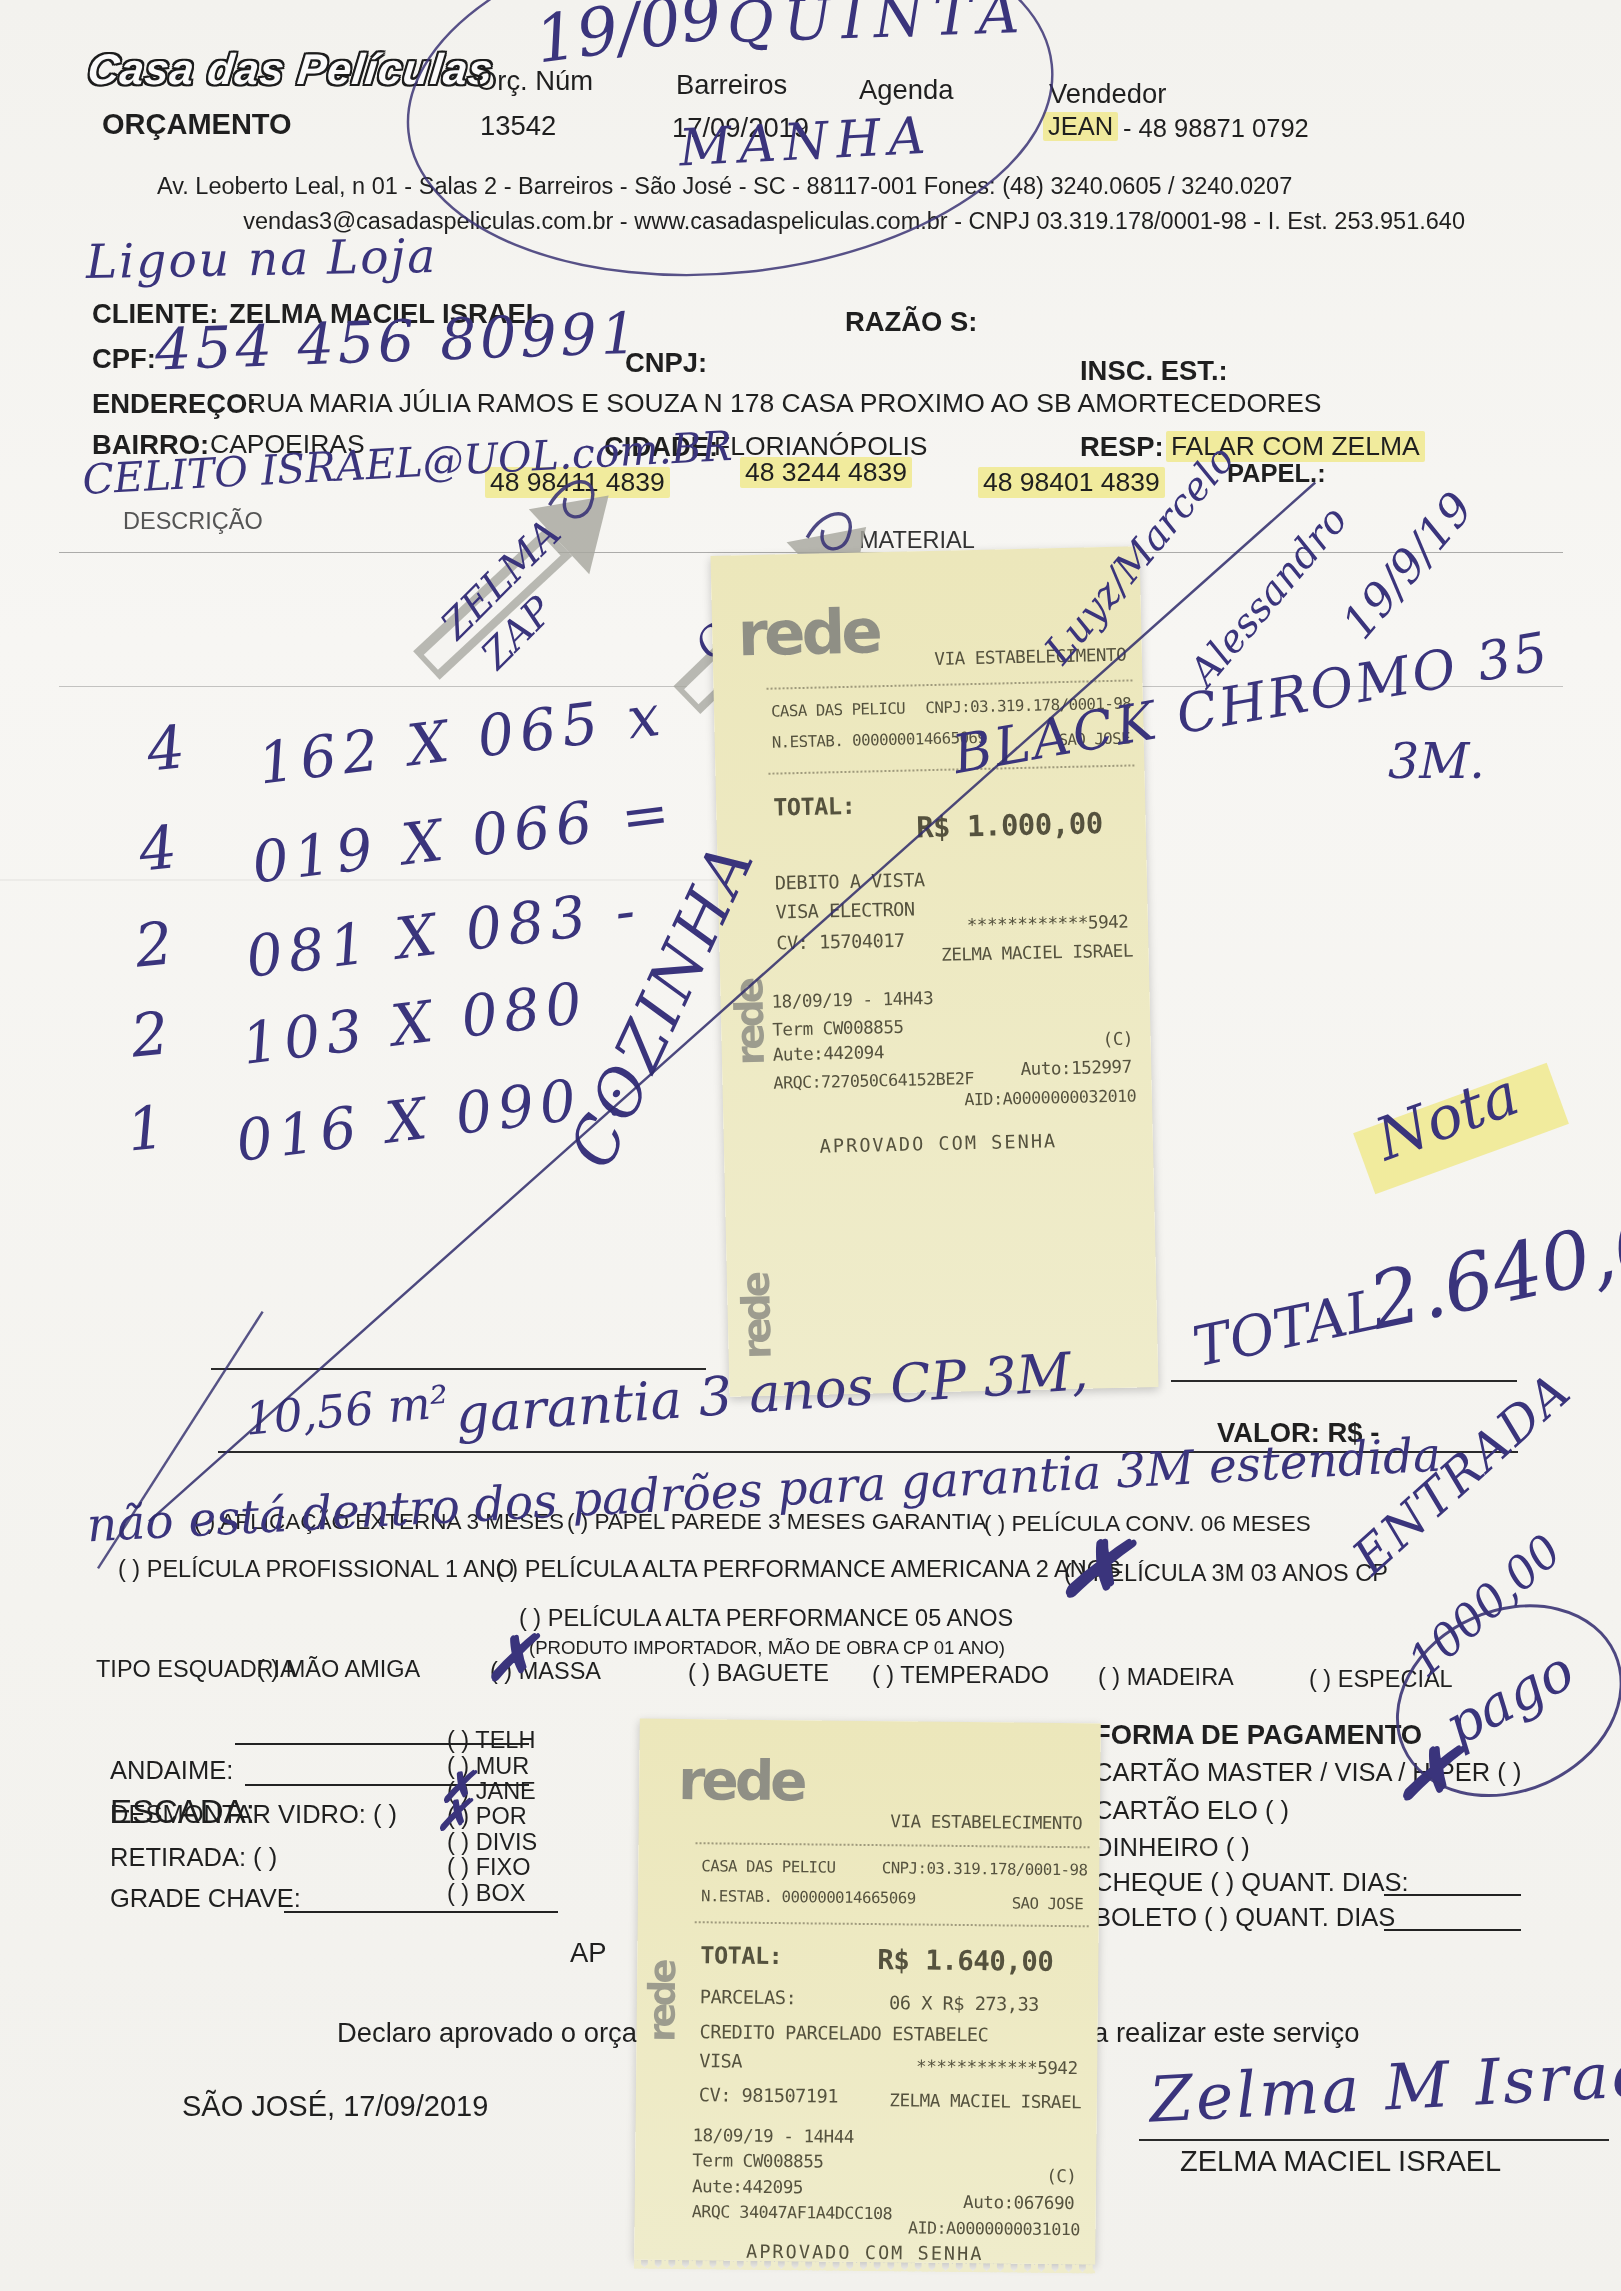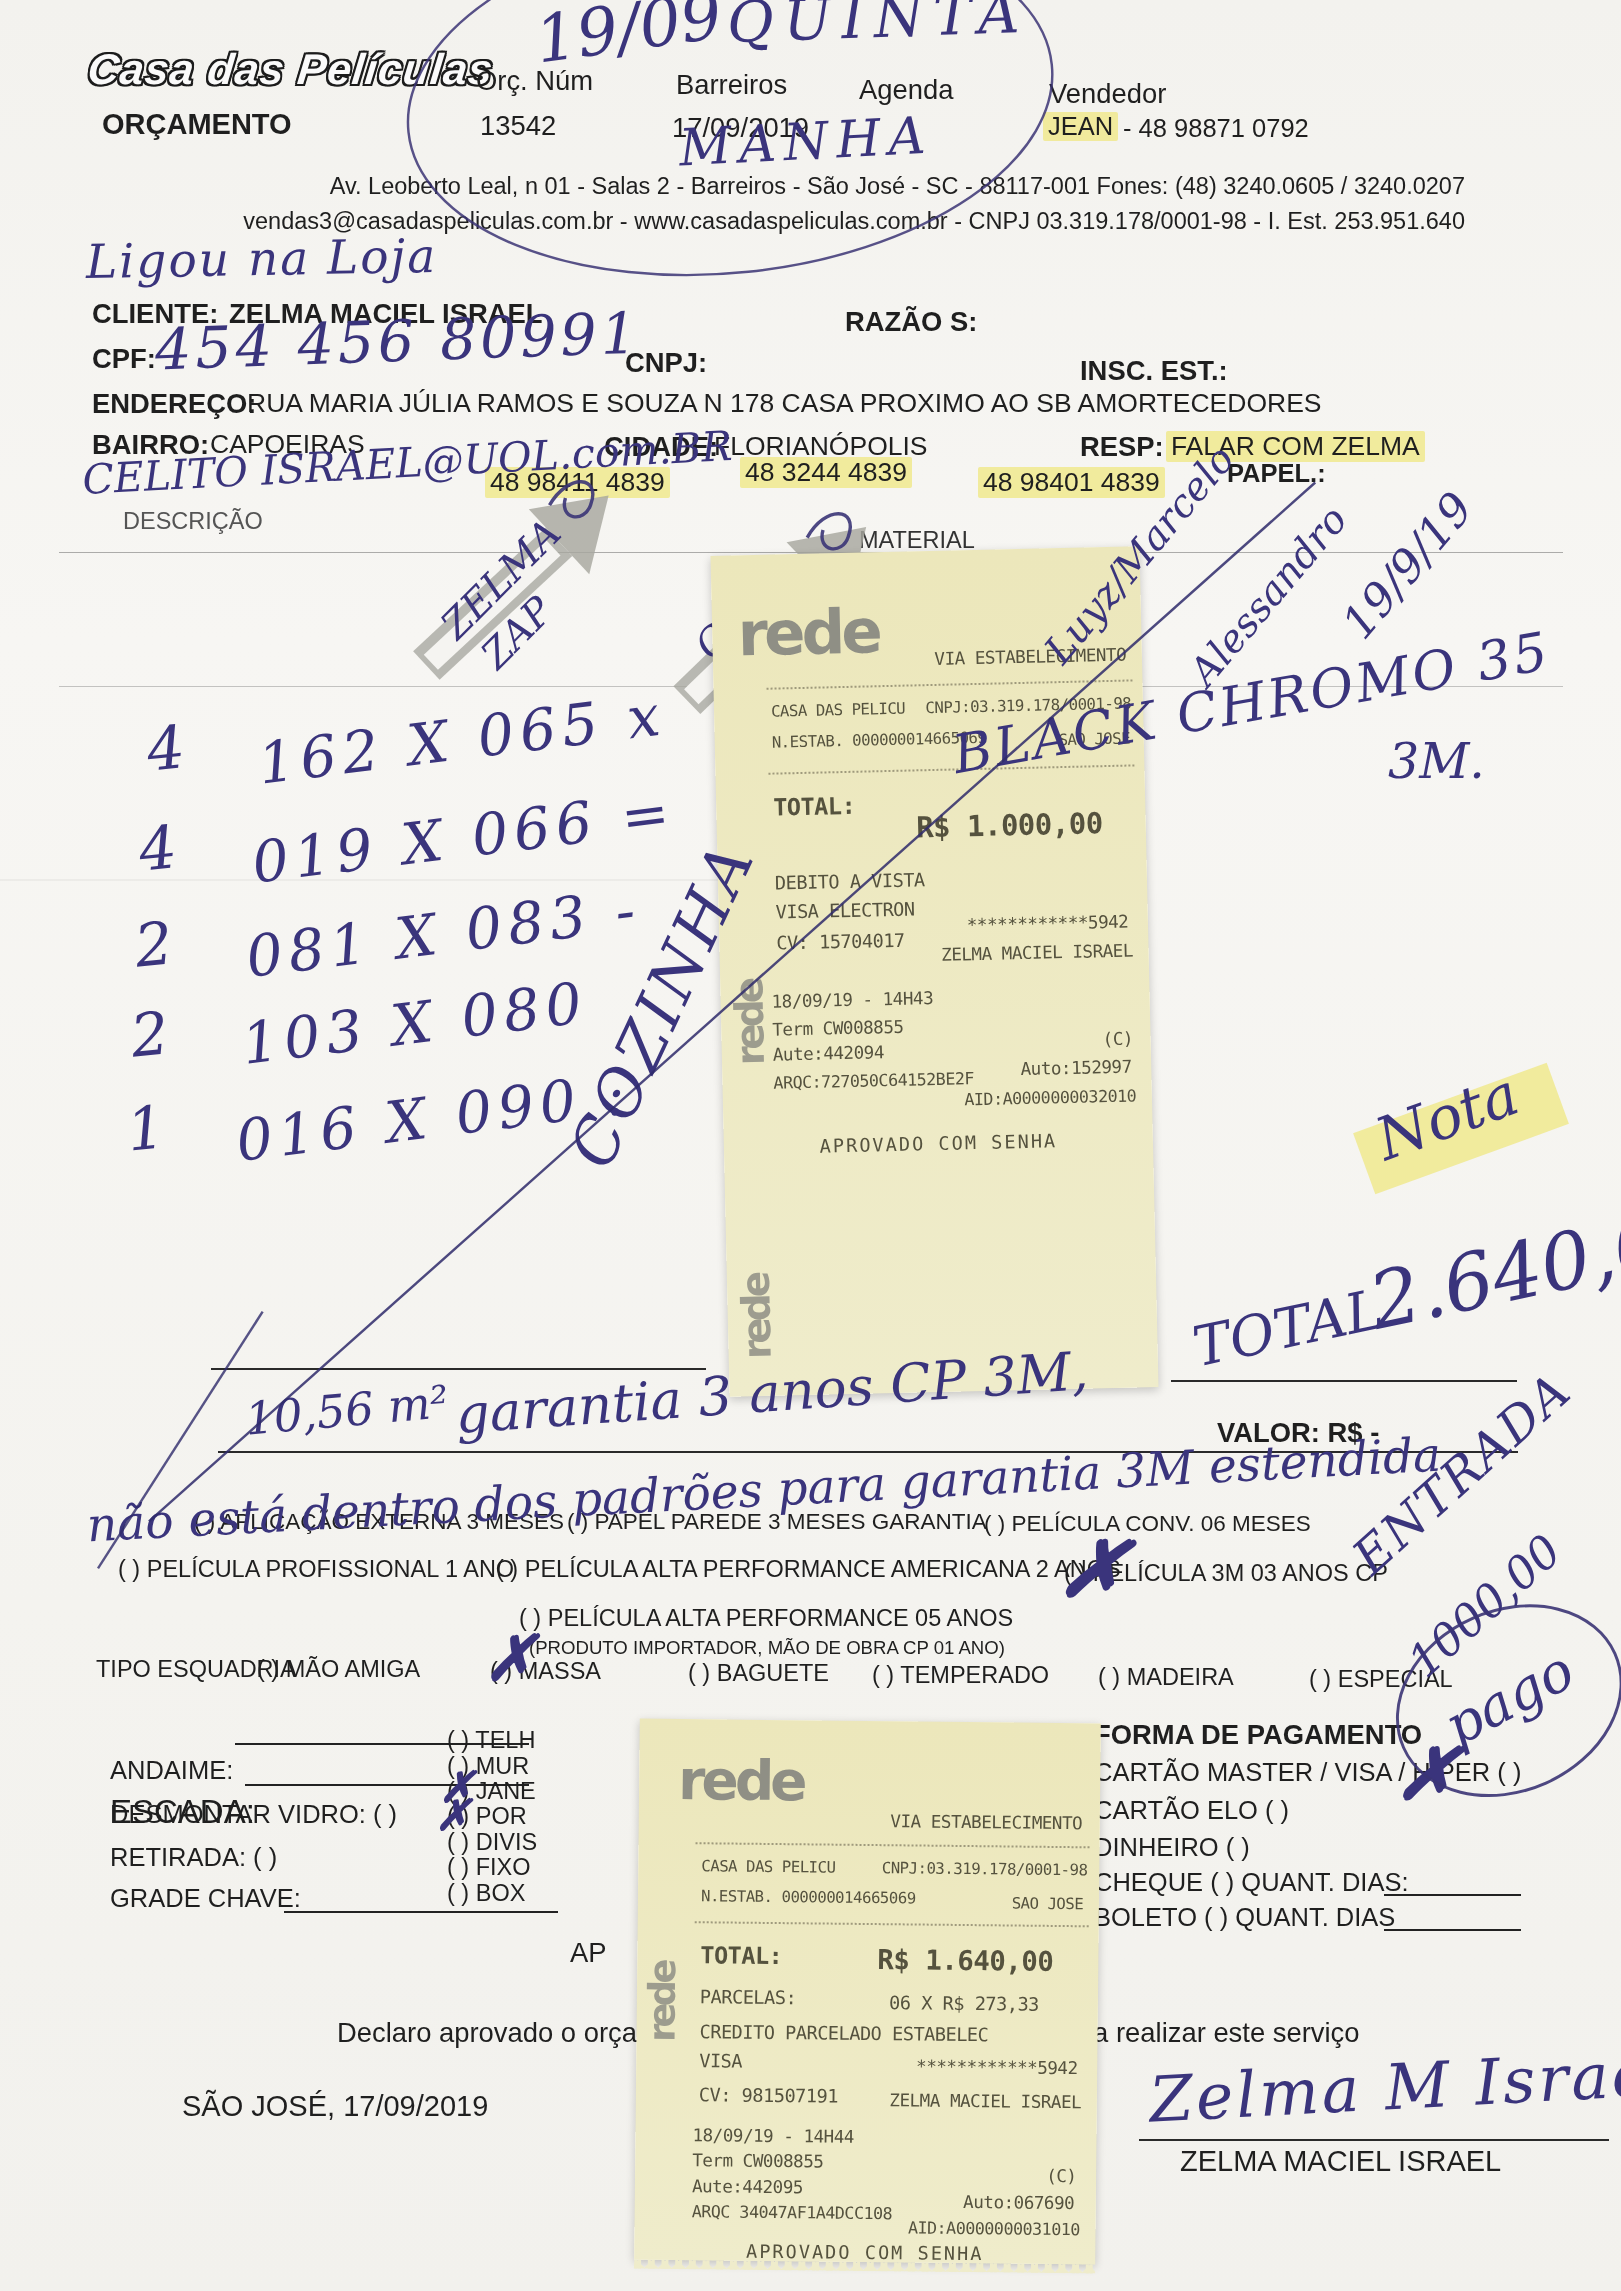--- a/index.html
+++ b/index.html
@@ -43,21 +43,21 @@
   <div class="a logo" style="left:88px;top:45px">Casa das Películas</div>
   <div class="a prt b" style="left:102px;top:108px;font-size:29px">ORÇAMENTO</div>
   <div class="a prt" style="left:476px;top:65px;font-size:27.4px">Orç. Núm</div>
   <div class="a prt" style="left:480px;top:110px;font-size:27.4px">13542</div>
   <div class="a prt" style="left:676px;top:69px;font-size:27.4px">Barreiros</div>
   <div class="a prt" style="left:672px;top:112px;font-size:27.4px">17/09/2019</div>
   <div class="a prt" style="left:859px;top:74px;font-size:27.4px">Agenda</div>
   <div class="a prt" style="left:1049px;top:78px;font-size:27.4px">Vendedor</div>
   <div class="a prt hl" style="left:1043px;top:112px;font-size:25.5px">JEAN</div>
   <div class="a prt" style="left:1123px;top:114px;font-size:25.5px">- 48 98871 0792</div>
-  <div class="a prt" style="left:157px;top:173px;width:1308px;text-align:right;font-size:23.5px">Av. Leoberto Leal, n 01 - Salas 2 - Barreiros - São José - SC - 88117-001 Fones: (48) 3240.0605 / 3240.0207</div>
+  <div class="a prt" style="left:157px;top:173px;width:1308px;text-align:left;font-size:23.5px">Av. Leoberto Leal, n 01 - Salas 2 - Barreiros - São José - SC - 88117-001 Fones: (48) 3240.0605 / 3240.0207</div>
   <div class="a prt" style="left:157px;top:208px;width:1308px;text-align:right;font-size:23.5px">vendas3@casadaspeliculas.com.br - www.casadaspeliculas.com.br - CNPJ 03.319.178/0001-98 - I. Est. 253.951.640</div>
 
   <div class="a hw z4" style="left:535px;top:-9.8px;font-size:65px;transform:rotate(-8deg)">19/09</div>
   <div class="a hw z4" style="left:727px;top:-15.7px;font-size:57px;letter-spacing:9.8px;transform:rotate(-2deg)">QUINTA</div>
   <div class="a hw z4" style="left:679px;top:112px;font-size:51px;letter-spacing:7.8px;transform:rotate(-3deg)">MANHA</div>
   <div class="a hw z4" style="left:86px;top:231px;font-size:47px;letter-spacing:2px;transform:rotate(-1deg)">Ligou na Loja</div>
 
   <div class="a prt b" style="left:92px;top:298px;font-size:27.4px">CLIENTE:</div>
   <div class="a prt b" style="left:229px;top:298px;font-size:27.4px">ZELMA MACIEL ISRAEL</div>
   <div class="a prt b" style="left:845px;top:306px;font-size:27.4px">RAZÃO S:</div>

